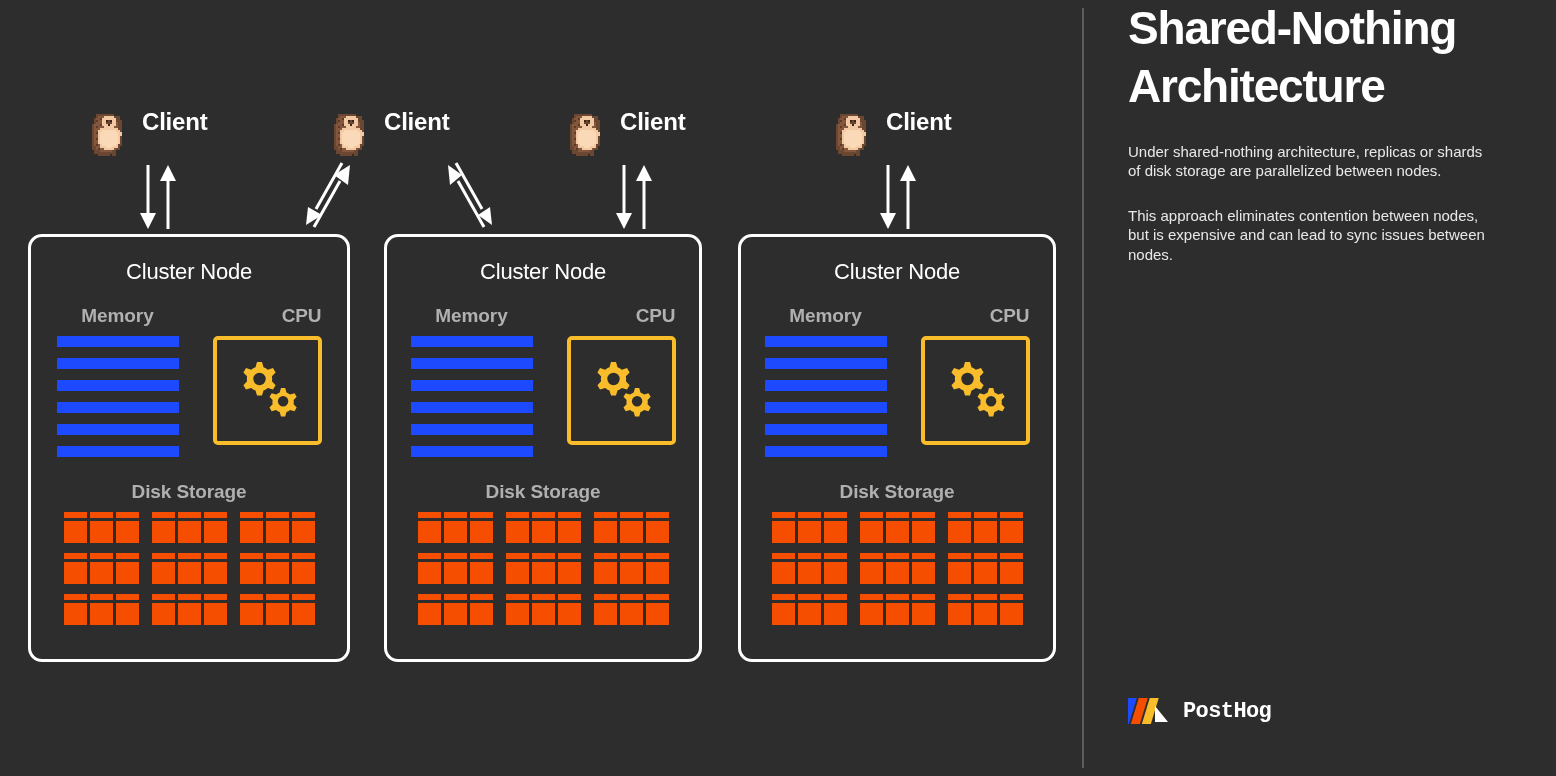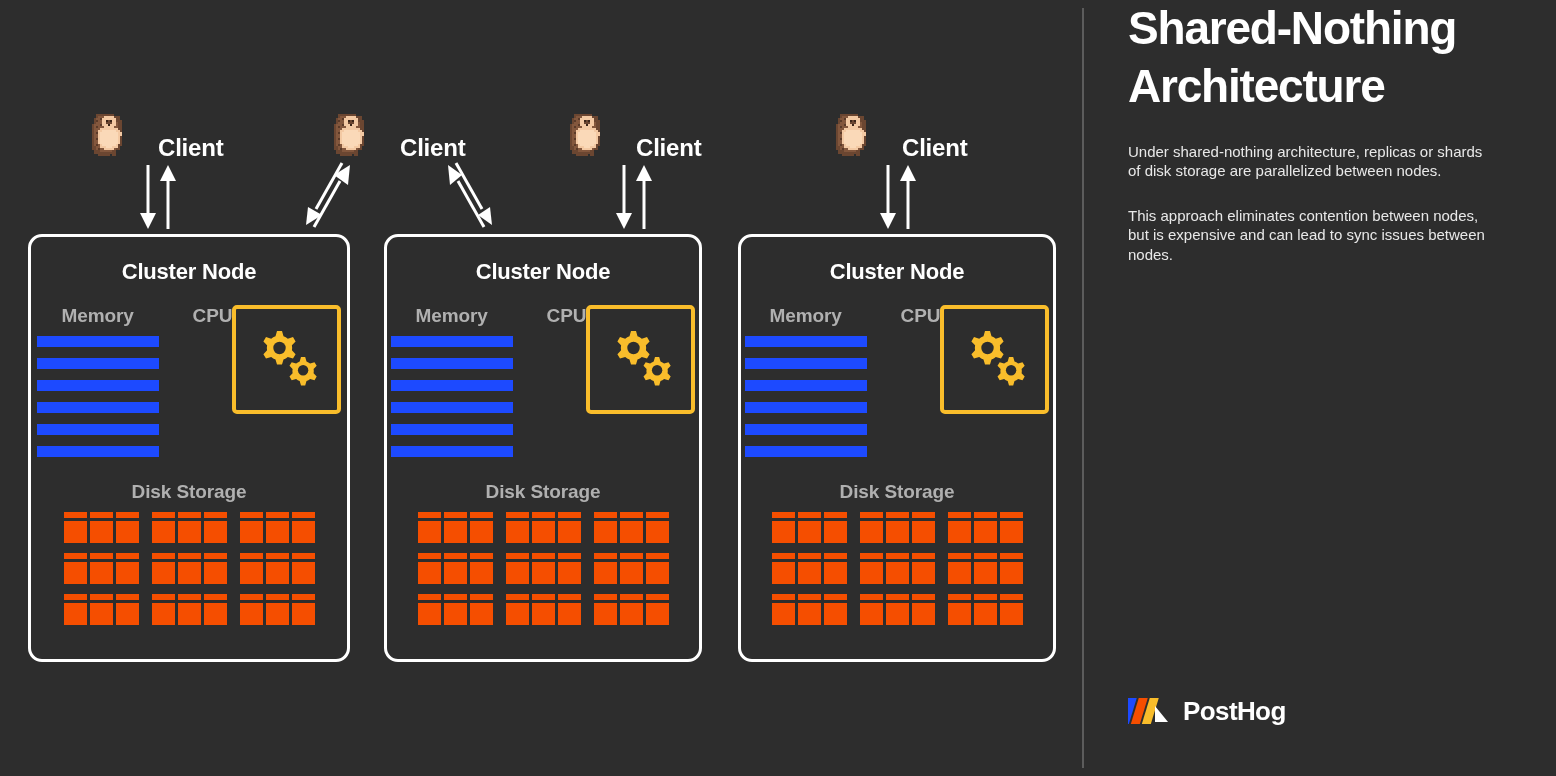--- a/index.html
+++ b/index.html
@@ -37,22 +37,22 @@
     position: absolute;
     left: 0; top: 0;
     width: 1082px;
     height: 776px;
   }
 
   
   .client {
     position: absolute;
     display: flex;
-    align-items: flex-end;
-    gap: 24px;
+    align-items: flex-start;
+    gap: 8px;
   }
   .client-label {
     color: #ffffff;
     font-size: 24px;
     font-weight: bold;
     letter-spacing: -0.2px;
     white-space: nowrap;
   }
   .hog {
     width: 48px;
@@ -69,21 +69,21 @@
     box-sizing: border-box;
     border: 3px solid #ffffff;
     border-radius: 14px;
     background: #2d2d2d;
     padding: 0;
   }
   .node-title {
     text-align: center;
     color: #ffffff;
     font-size: 22px;
-    font-weight: bold;
+    font-weight: normal;
     letter-spacing: -0.2px;
     margin-top: 22px;
   }
   .node-body {
     display: flex;
     flex-direction: column;
     align-items: center;
   }
   .row-top {
     display: flex;
@@ -101,21 +101,21 @@
     letter-spacing: -0.1px;
     margin-bottom: 9px;
   }
   .memory-block { display: flex; flex-direction: column; }
   .mem-bars { display: flex; flex-direction: column; gap: 11px; }
   .mem-bar {
     width: 122px;
     height: 11px;
     background: #1d4aff;
   }
-  .cpu-block { display: flex; flex-direction: row; align-items: flex-start; }
+  .cpu-block { display: flex; flex-direction: column; align-items: flex-end; }
   .cpu-box {
     box-sizing: border-box;
     width: 109px;
     height: 109px;
     border: 4px solid #f9bd2b;
     border-radius: 5px;
     display: flex;
     align-items: center;
     justify-content: center;
   }
@@ -178,23 +178,24 @@
   .logo {
     position: absolute;
     left: 1128px;
     top: 694px;
     display: flex;
     align-items: center;
     gap: 11px;
   }
   .logo-text {
     color: #ffffff;
-    font-size: 26px;
+    font-size: 22px;
     font-weight: bold;
     letter-spacing: -0.6px;
+    font-family: Liberation Mono, monospace;
   }
 </style>
 </head>
 <body>
 
 <div id="canvas">
 
   <div id="diagram">
 
     <div class="client" style="left:86px; top:108px;">

